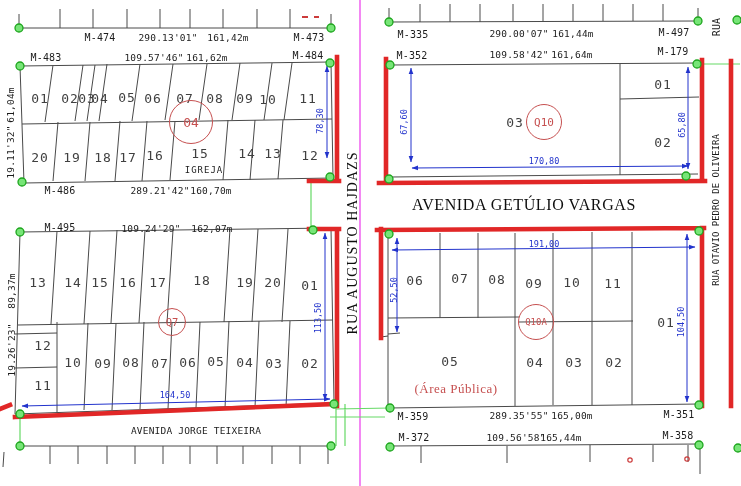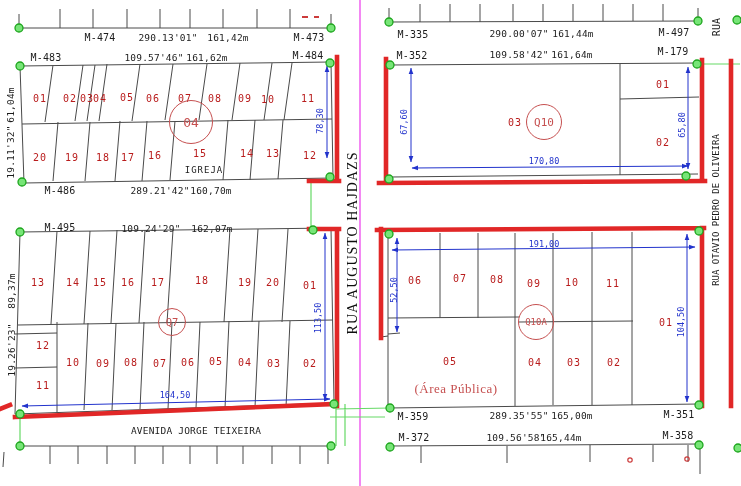--- a/index.html
+++ b/index.html
@@ -3,21 +3,21 @@
 <meta charset="utf-8">
 <style>
   html,body{margin:0;padding:0;background:#fff;}
   #canvas{position:relative;width:741px;height:486px;background:#fff;overflow:hidden;
           font-family:"DejaVu Sans Mono",monospace;}
   #canvas svg{position:absolute;left:0;top:0;}
   .t{position:absolute;transform:translate(-50%,-50%);white-space:nowrap;
      font:9.5px "DejaVu Sans Mono",monospace;color:#1c1c1c;letter-spacing:.2px;}
   .m{font-size:10px;}
   .rot{transform:translate(-50%,-50%) rotate(-90deg);}
-  .lot{font-size:10px;color:#b91c1c;letter-spacing:1px;}
+  .lot{font-size:13px;color:#404040;letter-spacing:1px;}
   .blue{font-size:8.5px;color:#2233cc;letter-spacing:0;}
   .serif{font-family:"Liberation Serif",serif;font-size:16px;color:#0e0e0e;letter-spacing:.6px;}
   .serifv{font-family:"Liberation Serif",serif;font-size:14px;color:#0e0e0e;letter-spacing:1px;}
   .sm{font-size:9px;letter-spacing:0;}
   .church{font-size:9px;letter-spacing:1px;}
   .ave{font-size:9.5px;letter-spacing:.2px;}
   .area{font-size:13px;color:#c65050;letter-spacing:.5px;font-family:Liberation Serif, serif;}
   .circ{position:absolute;transform:translate(-50%,-50%);border:1.6px solid #c65050;border-radius:50%;
         display:flex;align-items:center;justify-content:center;color:#c65050;background:transparent;}
 </style>
@@ -217,20 +217,21 @@
 <span class="t lot" style="left:515px;top:122px">03</span>
 <span class="t lot" style="left:663px;top:84px">01</span>
 <span class="t lot" style="left:663px;top:142px">02</span>
 <div class="circ" style="left:544px;top:122px;width:34px;height:34px;font-size:11px">
       <span>Q10</span>
     </div>
 <span class="t rot blue" style="left:404px;top:122px">67,60</span>
 <span class="t rot blue" style="left:682px;top:125px">65,80</span>
 <span class="t blue" style="left:544px;top:161px">170,80</span>
 
+<span class="t serif" style="left:524px;top:205px">AVENIDA GETÚLIO VARGAS</span>
 
 <span class="t blue" style="left:544px;top:244px">191,00</span>
 <span class="t rot blue" style="left:394px;top:290px">52,50</span>
 <span class="t rot blue" style="left:681px;top:322px">104,50</span>
 <span class="t lot" style="left:415px;top:280px">06</span>
 <span class="t lot" style="left:460px;top:278px">07</span>
 <span class="t lot" style="left:497px;top:279px">08</span>
 <span class="t lot" style="left:534px;top:283px">09</span>
 <span class="t lot" style="left:572px;top:282px">10</span>
 <span class="t lot" style="left:613px;top:283px">11</span>

